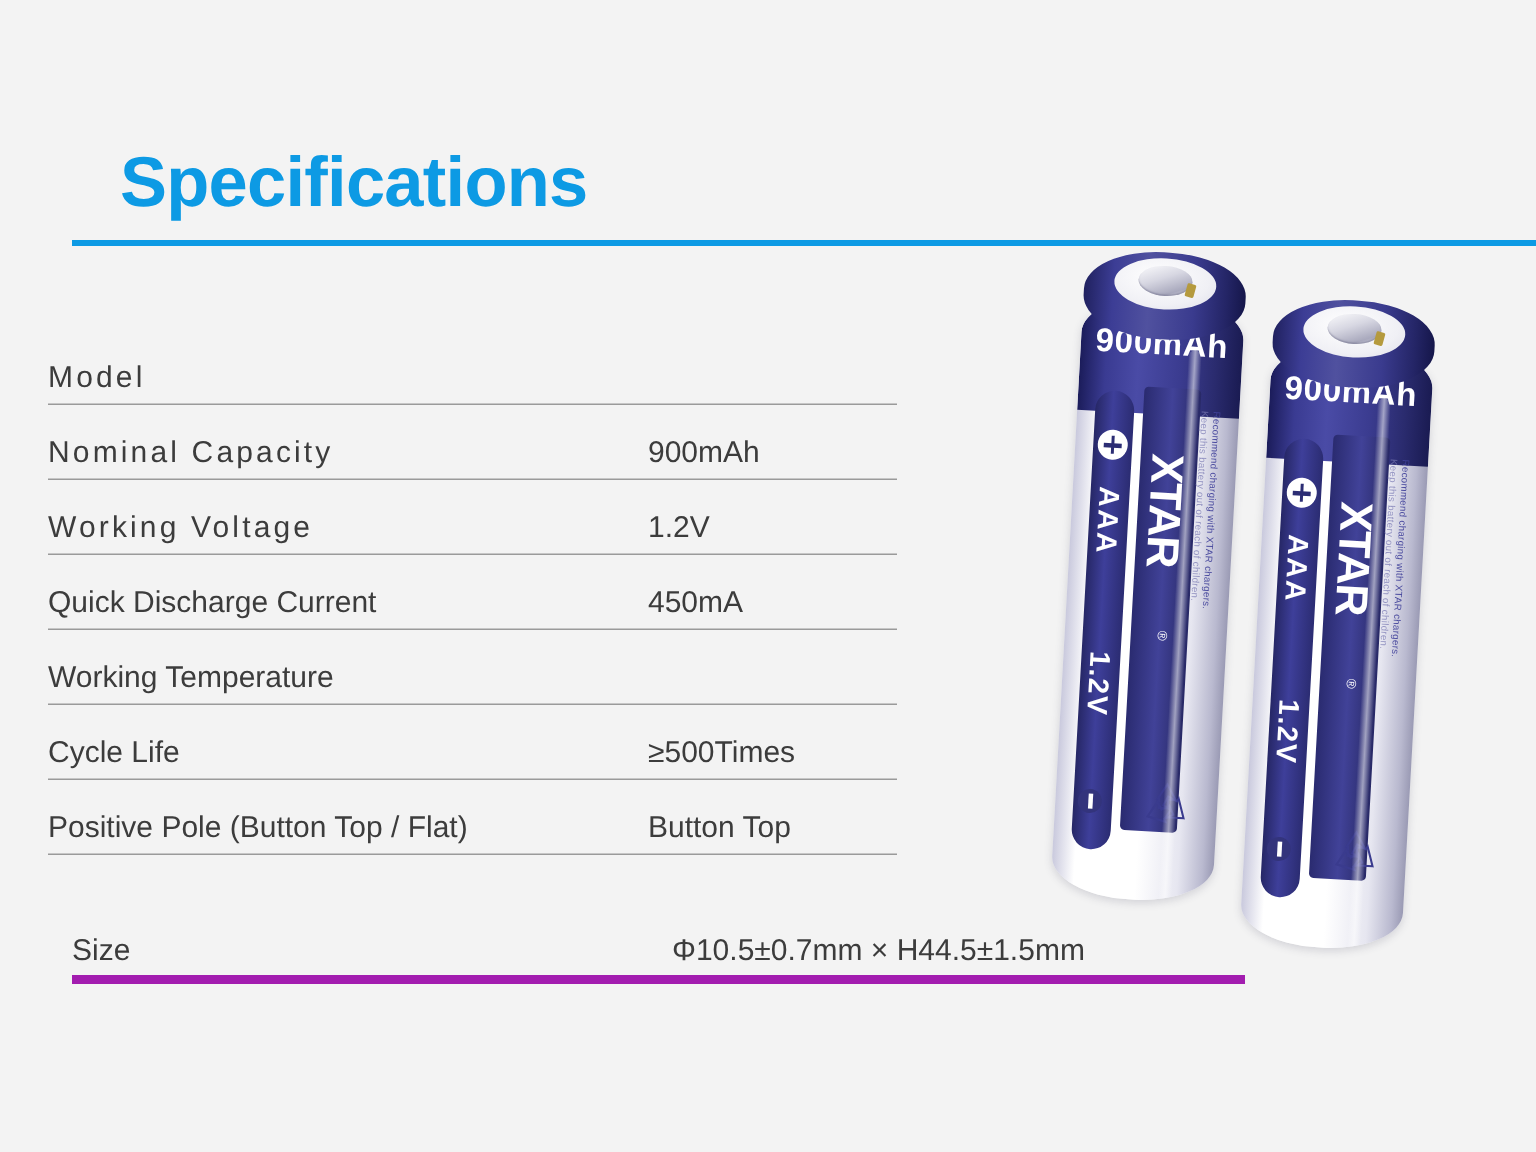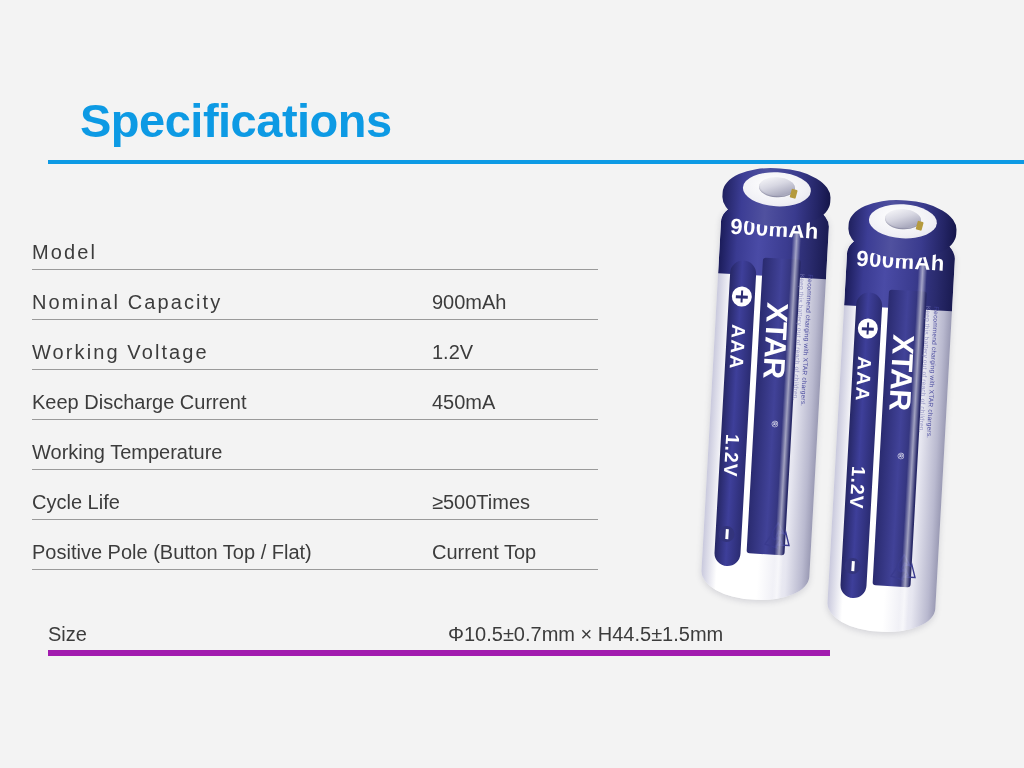--- a/index.html
+++ b/index.html
@@ -403,36 +403,36 @@
       <div class="spec-label">Nominal Capacity</div>
       <div class="spec-value">900mAh</div>
     </div>
 
     <div class="spec-row wide-label">
       <div class="spec-label">Working Voltage</div>
       <div class="spec-value">1.2V</div>
     </div>
 
     <div class="spec-row">
-      <div class="spec-label">Keep Discharge Current</div>
+      <div class="spec-label">Quick Discharge Current</div>
       <div class="spec-value">450mA</div>
     </div>
 
     <div class="spec-row">
       <div class="spec-label">Working Temperature</div>
     </div>
 
     <div class="spec-row">
       <div class="spec-label">Cycle Life</div>
       <div class="spec-value">≥500Times</div>
     </div>
 
     <div class="spec-row">
       <div class="spec-label">Positive Pole (Button Top / Flat)</div>
-      <div class="spec-value">Current Top</div>
+      <div class="spec-value">Button Top</div>
     </div>
 
   </div>
 
   <div class="spec-row-size">
     <div class="spec-label">Size</div>
     <div class="spec-value">Φ10.5±0.7mm × H44.5±1.5mm</div>
   </div>
 
   <div class="battery-area">

